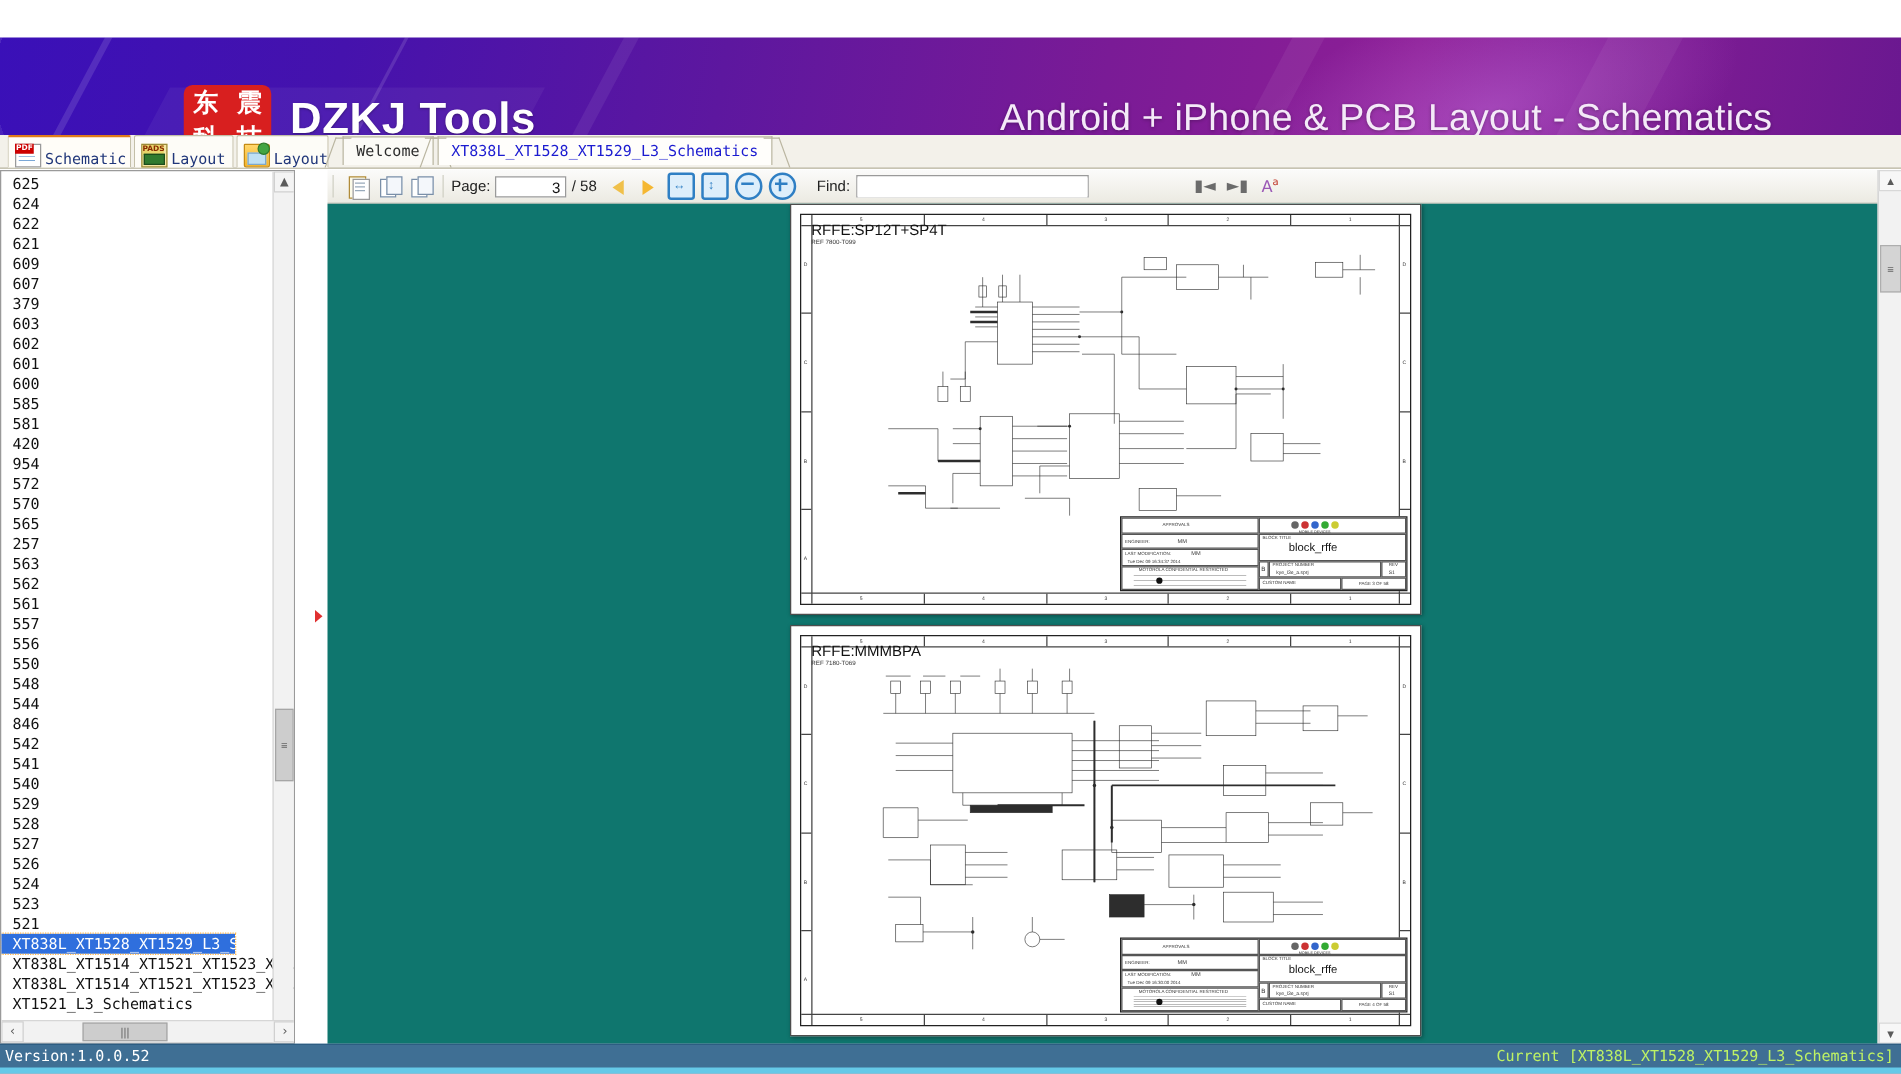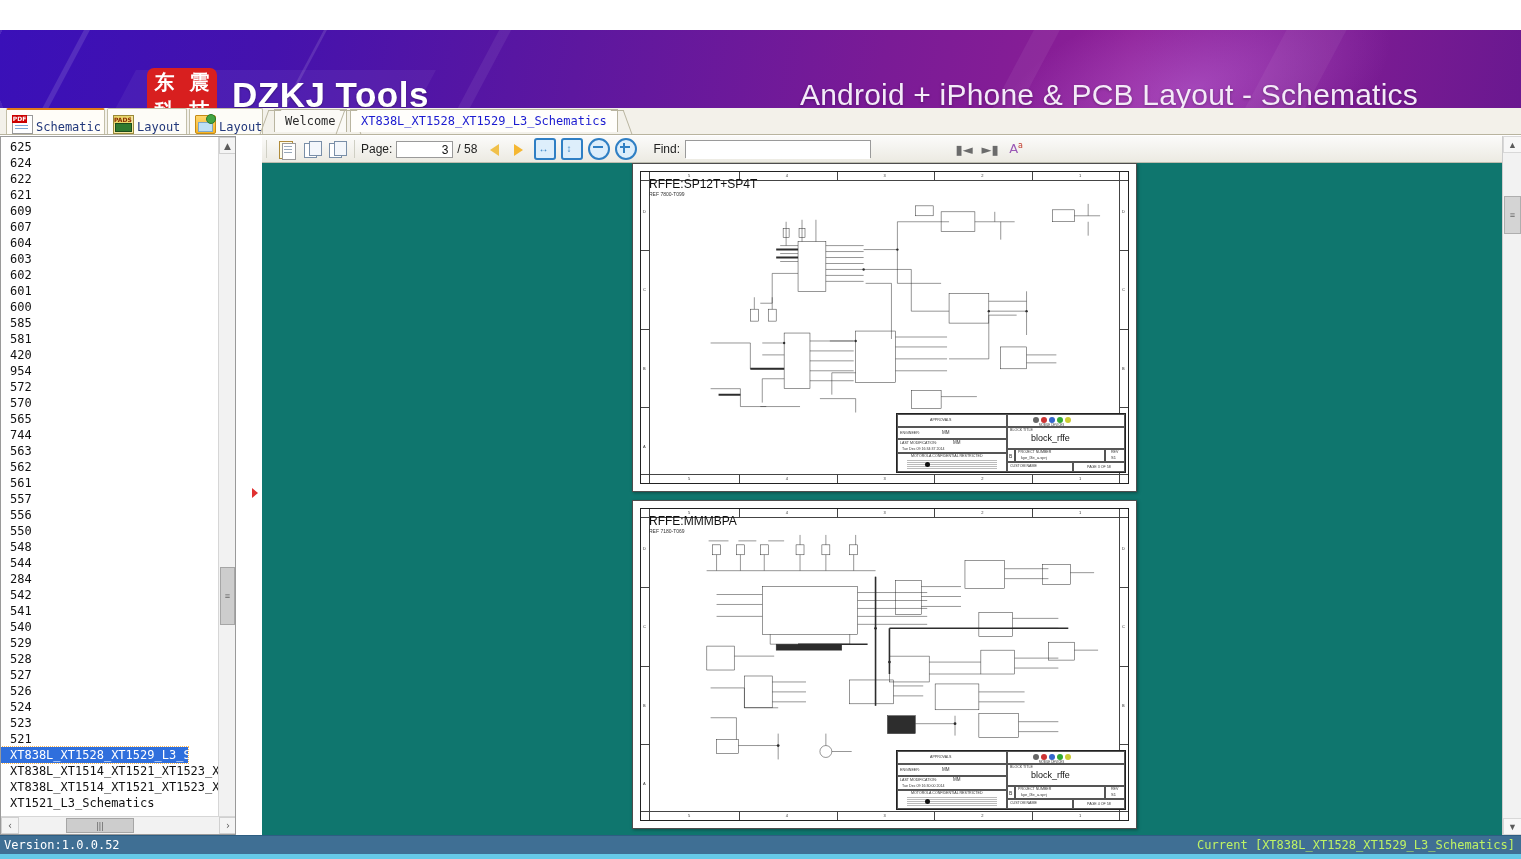--- a/index.html
+++ b/index.html
@@ -333,42 +333,42 @@
   </div>
 
   <div class="leftpanel">
     <div class="tree" id="tree-list">
         <div class="tree-item">625</div>
         <div class="tree-item">624</div>
         <div class="tree-item">622</div>
         <div class="tree-item">621</div>
         <div class="tree-item">609</div>
         <div class="tree-item">607</div>
-        <div class="tree-item">604</div>
+        <div class="tree-item">379</div>
         <div class="tree-item">603</div>
         <div class="tree-item">602</div>
         <div class="tree-item">601</div>
         <div class="tree-item">600</div>
         <div class="tree-item">585</div>
         <div class="tree-item">581</div>
         <div class="tree-item">420</div>
         <div class="tree-item">954</div>
         <div class="tree-item">572</div>
         <div class="tree-item">570</div>
         <div class="tree-item">565</div>
-        <div class="tree-item">744</div>
+        <div class="tree-item">257</div>
         <div class="tree-item">563</div>
         <div class="tree-item">562</div>
         <div class="tree-item">561</div>
         <div class="tree-item">557</div>
         <div class="tree-item">556</div>
         <div class="tree-item">550</div>
         <div class="tree-item">548</div>
         <div class="tree-item">544</div>
-        <div class="tree-item">284</div>
+        <div class="tree-item">846</div>
         <div class="tree-item">542</div>
         <div class="tree-item">541</div>
         <div class="tree-item">540</div>
         <div class="tree-item">529</div>
         <div class="tree-item">528</div>
         <div class="tree-item">527</div>
         <div class="tree-item">526</div>
         <div class="tree-item">524</div>
         <div class="tree-item">523</div>
         <div class="tree-item">521</div>

